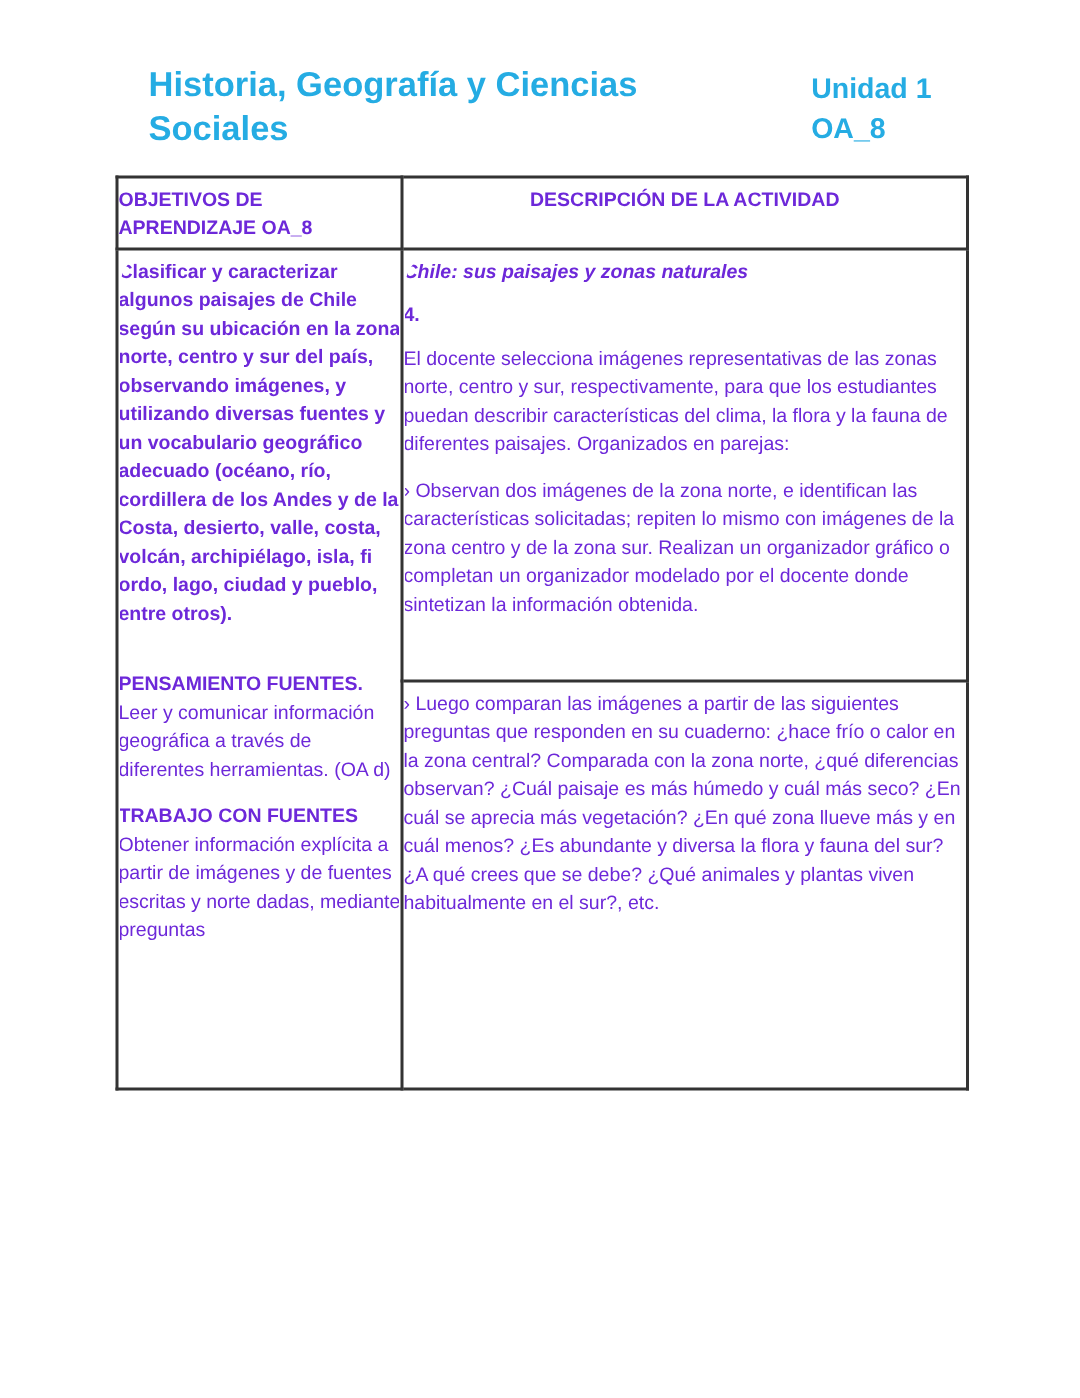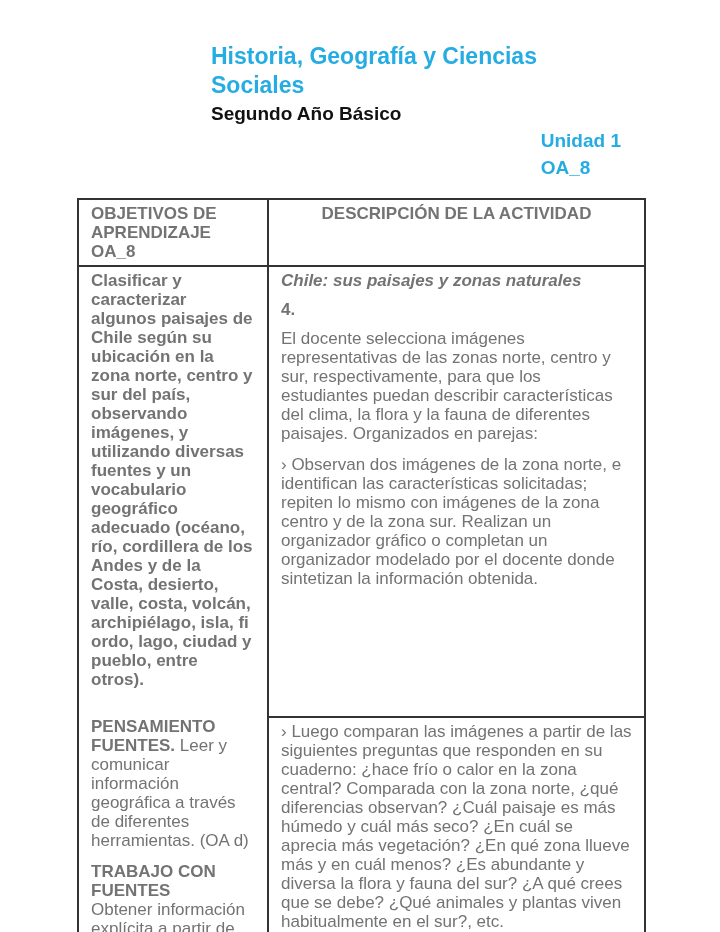--- a/index.html
+++ b/index.html
@@ -11,21 +11,20 @@
     overflow: hidden;
   }
   .page { width: 720px; height: 932px; position: relative; }
 
   
   .doc-header {
     display: flex;
     align-items: flex-end;
     justify-content: space-between;
     margin: 42px 99px 0 99px;
-    flex-direction: column;
   }
   .doc-header-left { width: 410px; }
   .doc-title {
     margin: 0;
     font-size: 23px;
     font-weight: bold;
     line-height: 29px;
     color: #25ACE3;
   }
   .doc-subtitle {
@@ -58,44 +57,44 @@
     border-collapse: collapse;
     table-layout: fixed;
     margin: 17px 0 0 77px;
     width: 567px;
   }
   table.activities col.c-left  { width: 190px; }
   table.activities col.c-right { width: 377px; }
   table.activities th, table.activities td {
     border: 2px solid #333333;
     vertical-align: top;
-    padding: 4px 12px;
-    font-size: 17px;
+    padding: 4px 0;
+    font-size: 13px;
     line-height: 19px;
-    color: #737373;
+    color: #6d28d9;
     overflow: hidden;
   }
   th.obj-header {
     height: 46px;
     text-align: left;
     font-size: 14px;
     line-height: 19px;
     font-weight: bold;
     color: #2F2F2F;
   }
   th.desc-header {
     height: 46px;
     text-align: center;
     font-size: 14px;
     line-height: 19px;
     font-weight: bold;
     color: #2F2F2F;
   }
   tr.row-activity-1 td { height: 288px; border-radius: 25px; }
-  tr.row-activity-2 td { height: 217px; border-radius: 25px; }
+  tr.row-activity-2 td { height: 272px; }
 
   .objectives-cell p { margin: 0; }
   .obj-main {
     font-weight: bold;
     margin: 0 0 28px 0 !important;
   }
   .obj-block { margin: 0 0 12px 0 !important; }
   .bold-inline { font-weight: bold; }
   .bold-line { font-weight: bold; }
 
@@ -105,21 +104,20 @@
   .activity-bullet { margin: 0; }
 </style>
 </head>
 <body>
 
 <div class="page">
 
   <div class="doc-header">
     <div class="doc-header-left">
       <h1 class="doc-title">Historia, Geografía y Ciencias Sociales</h1>
-      <h2 class="doc-subtitle">Segundo Año Básico</h2>
     </div>
     <div class="doc-header-right">
       <div class="doc-unit">Unidad 1</div>
       <div class="doc-oa">OA_8</div>
     </div>
   </div>
 
 
   <table class="activities">
     <colgroup>

